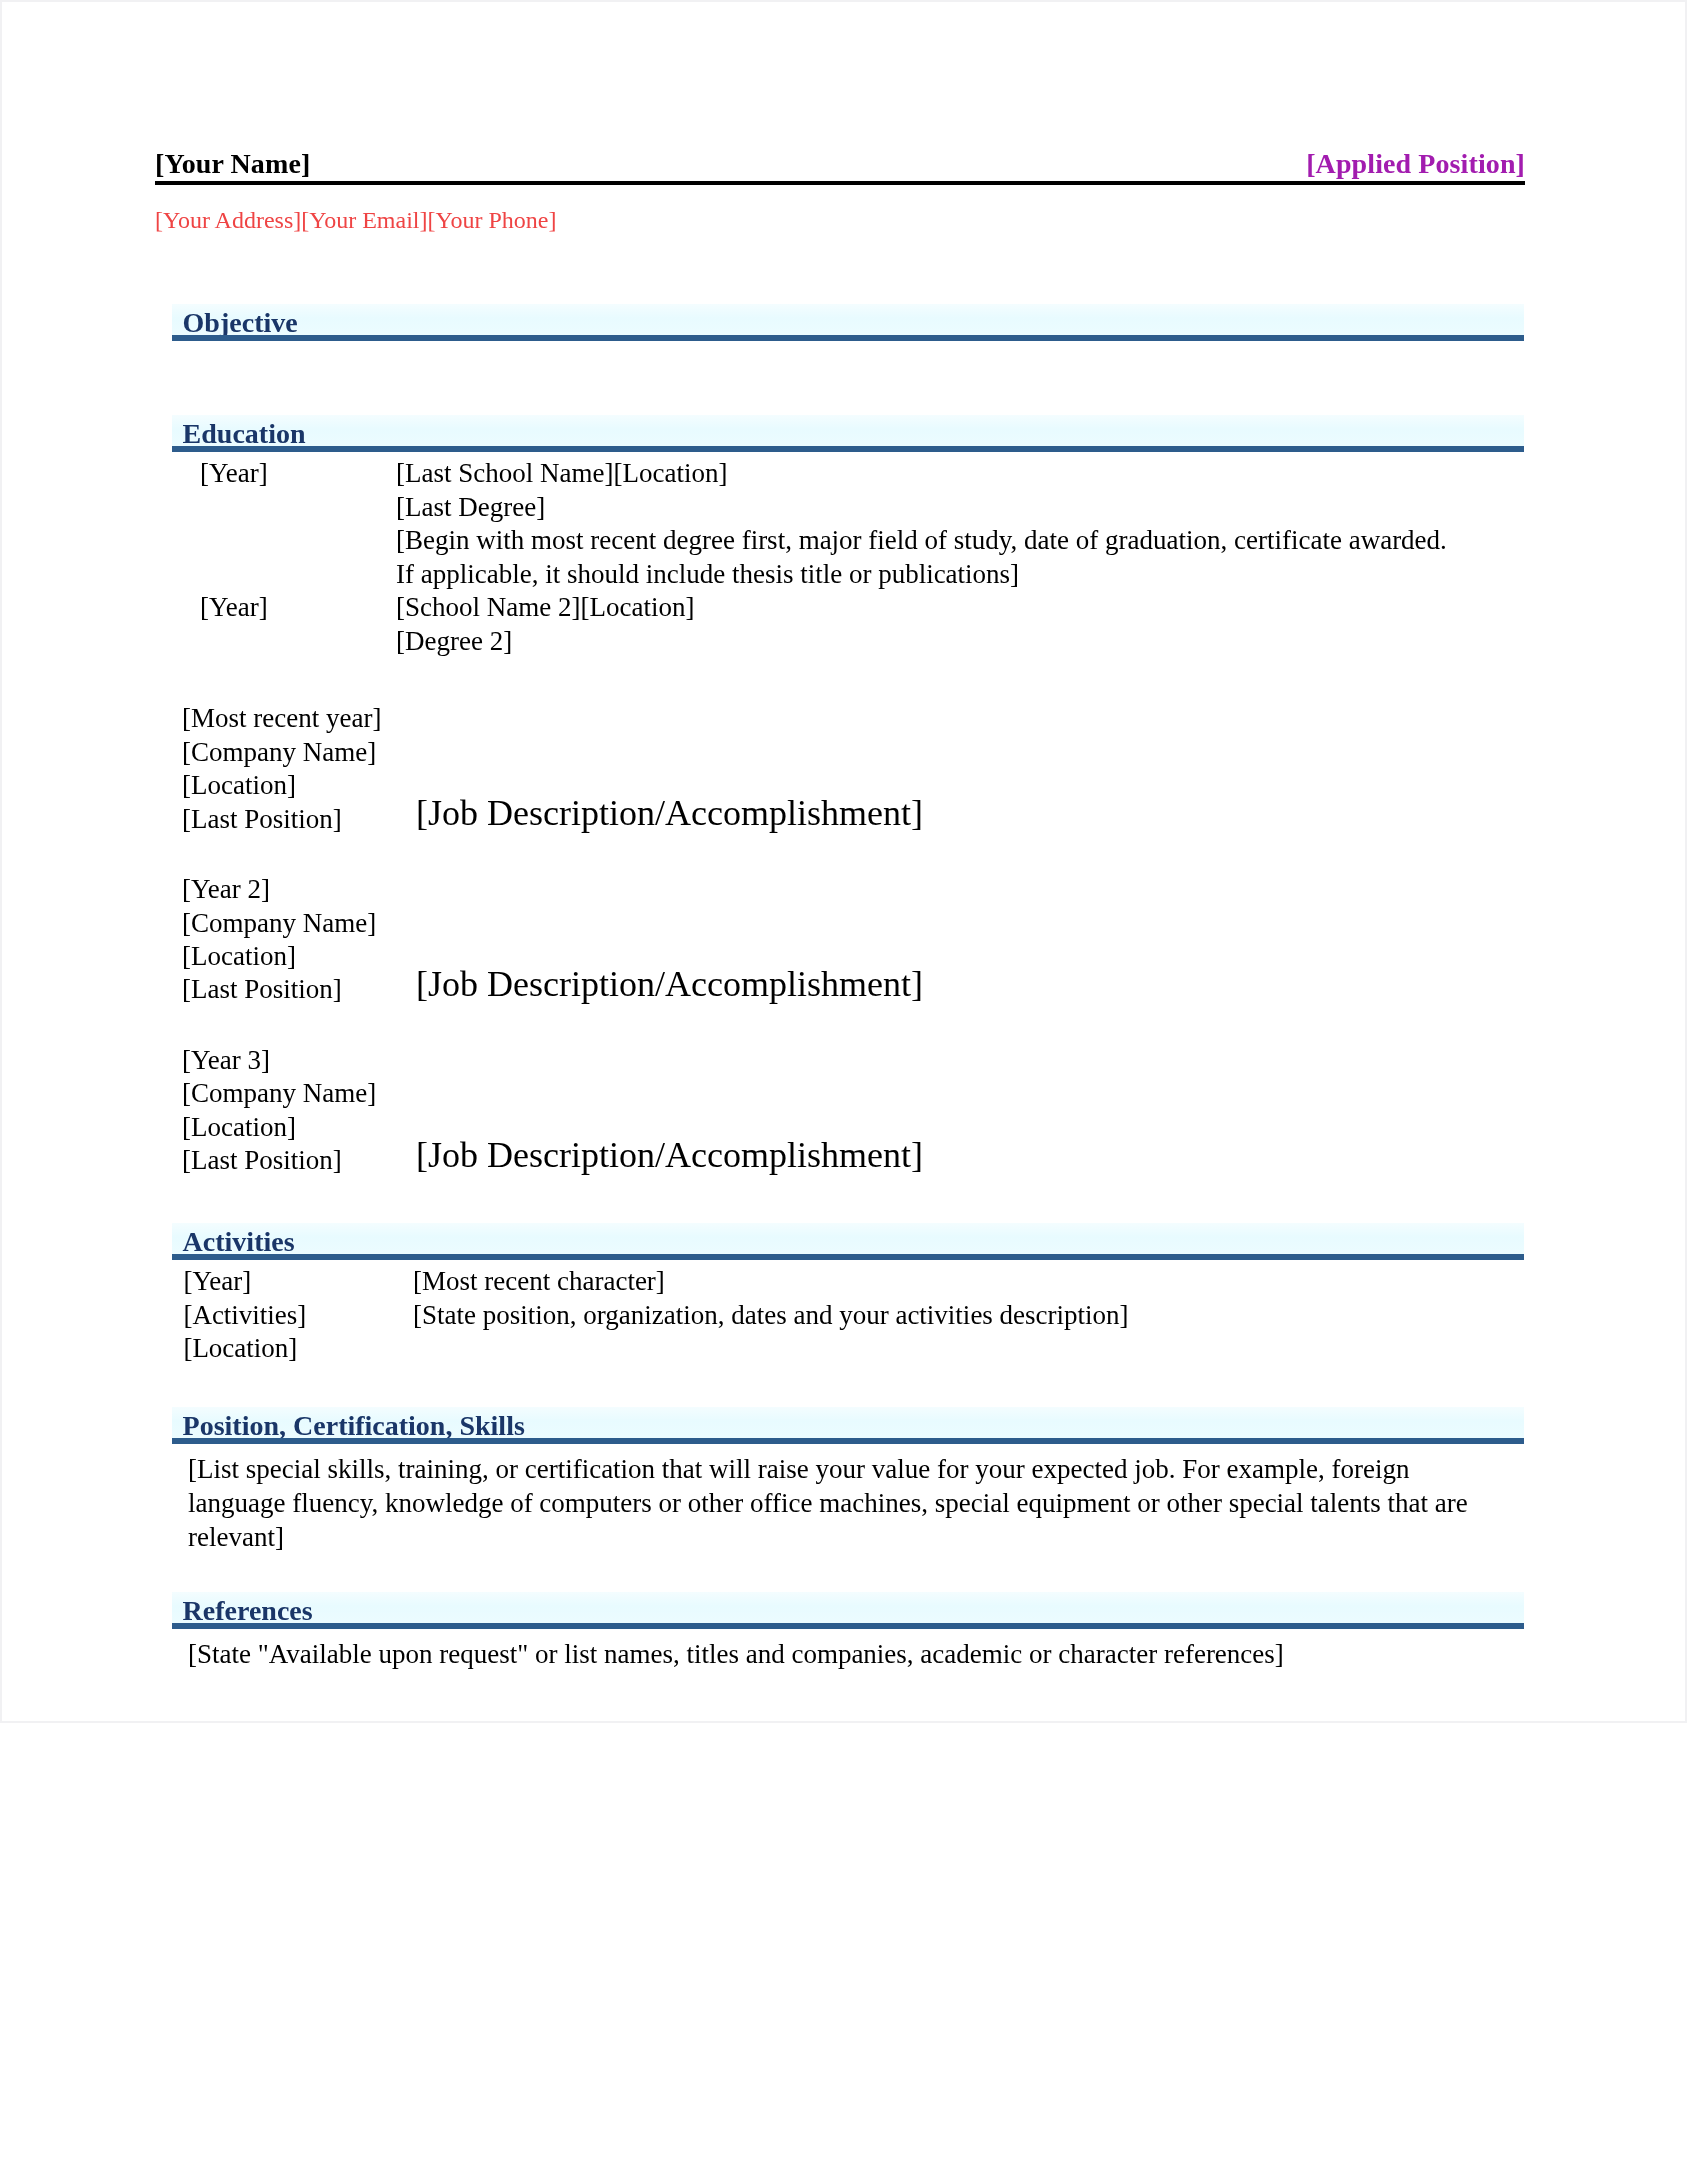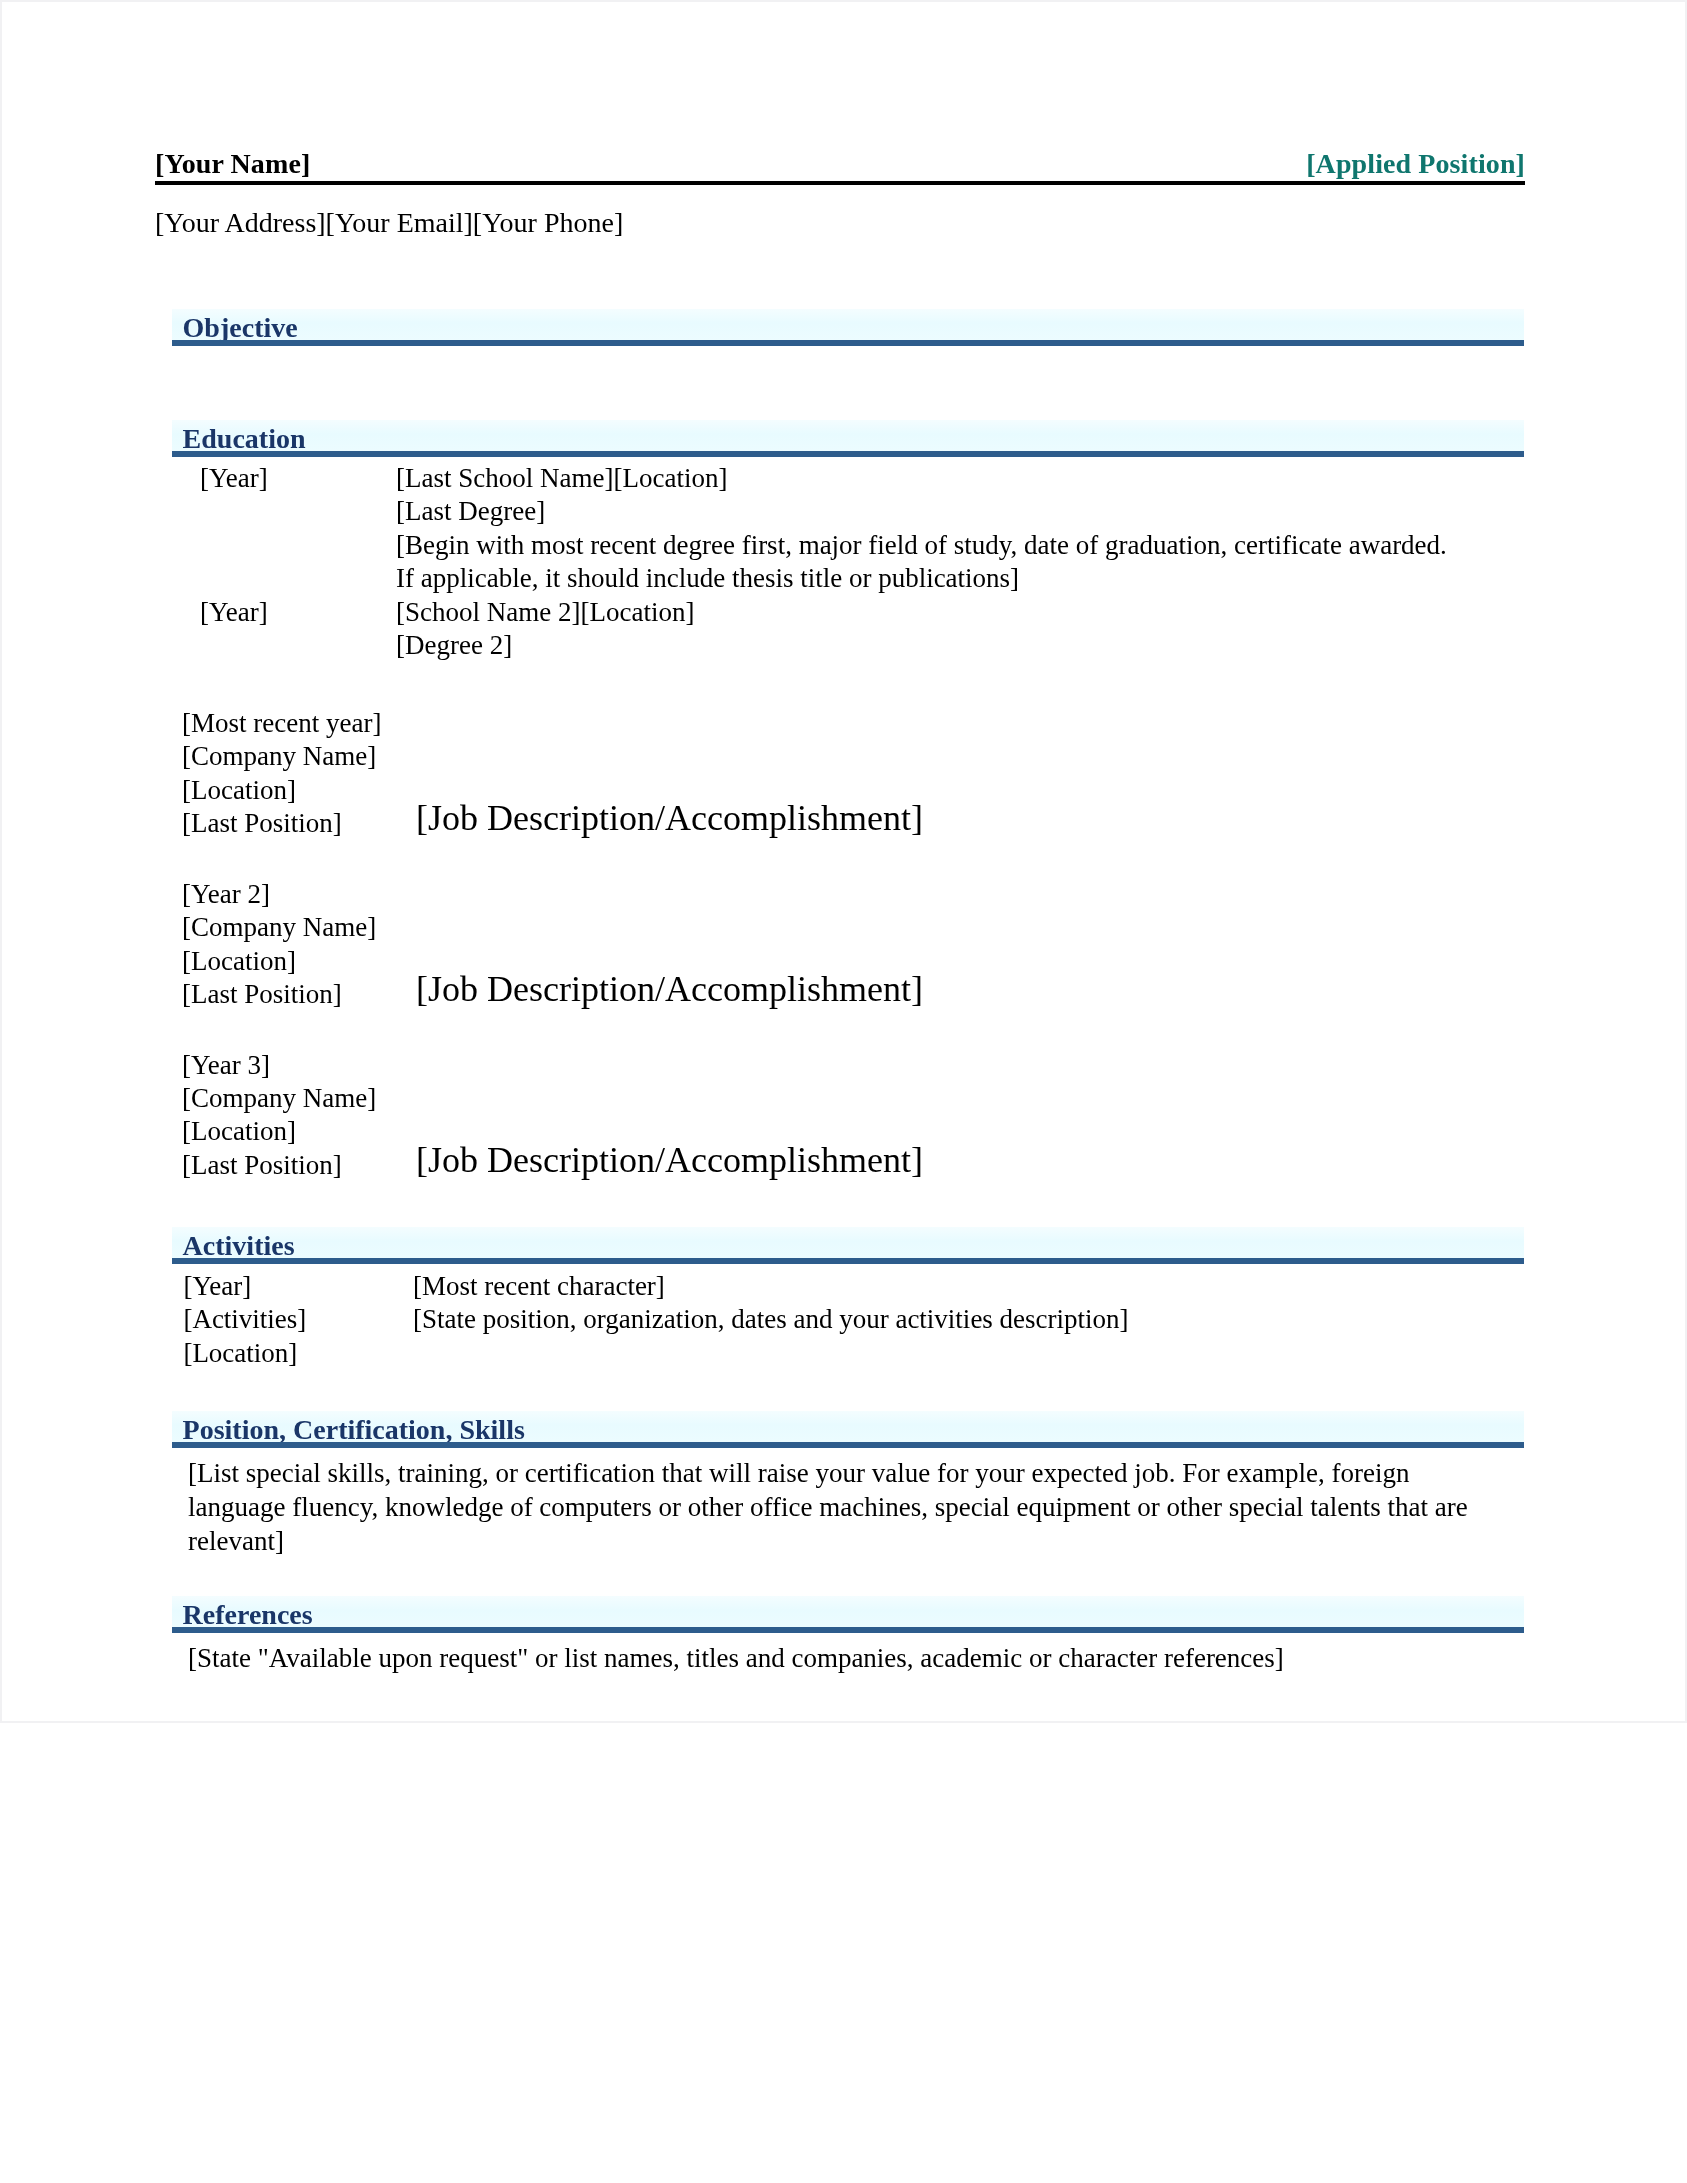--- a/index.html
+++ b/index.html
@@ -42,29 +42,29 @@
   .name-header .nm {
     font-size: 28px;
     font-weight: bold;
     color: #000000;
     line-height: 1.05;
     letter-spacing: 0.1px;
   }
   .name-header .pos {
     font-size: 28px;
     font-weight: bold;
-    color: #0f766e;
+    color: #a21caf;
     line-height: 1.05;
     letter-spacing: 0.1px;
   }
 
   .contact-line {
     margin-top: 22.5px;
-    font-size: 28px;
-    color: #000000;
+    font-size: 24px;
+    color: #ef4444;
     line-height: 1.15;
   }
 
   
   .section {
     position: relative;
   }
   .sec-head {
     position: relative;
     margin-left: 17px;           

